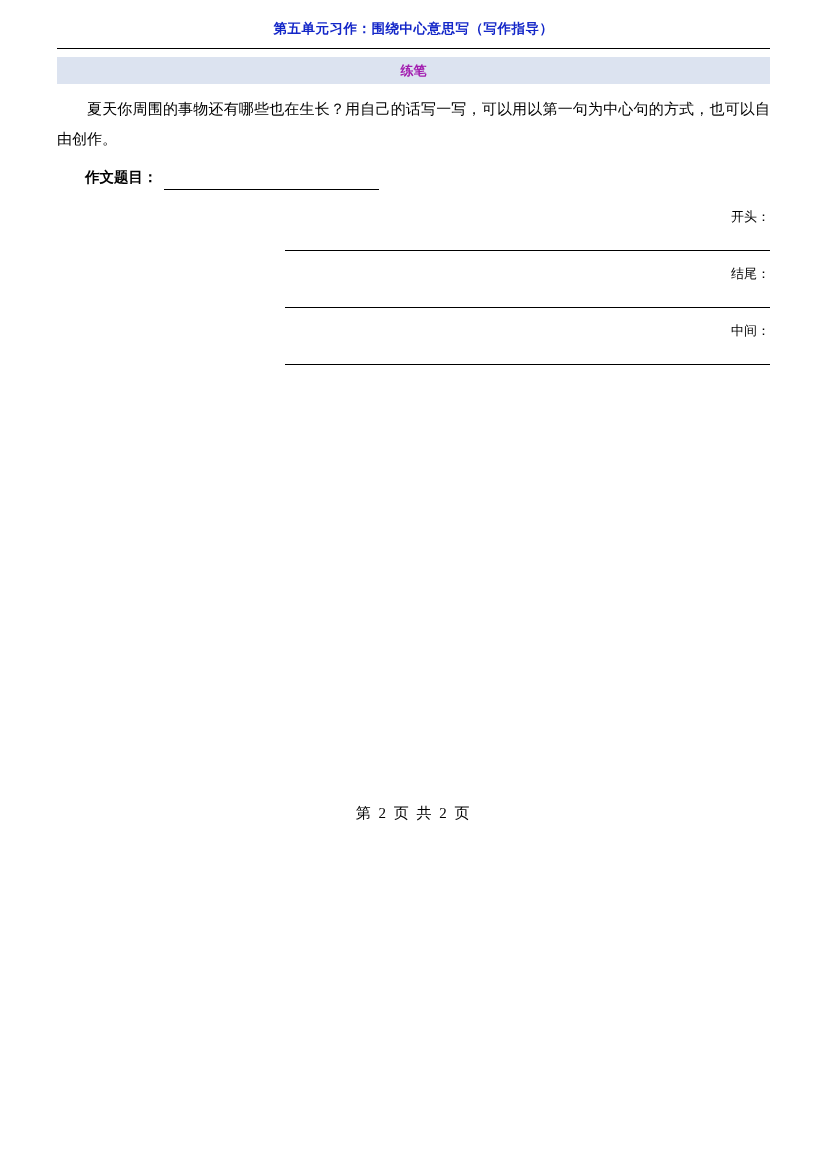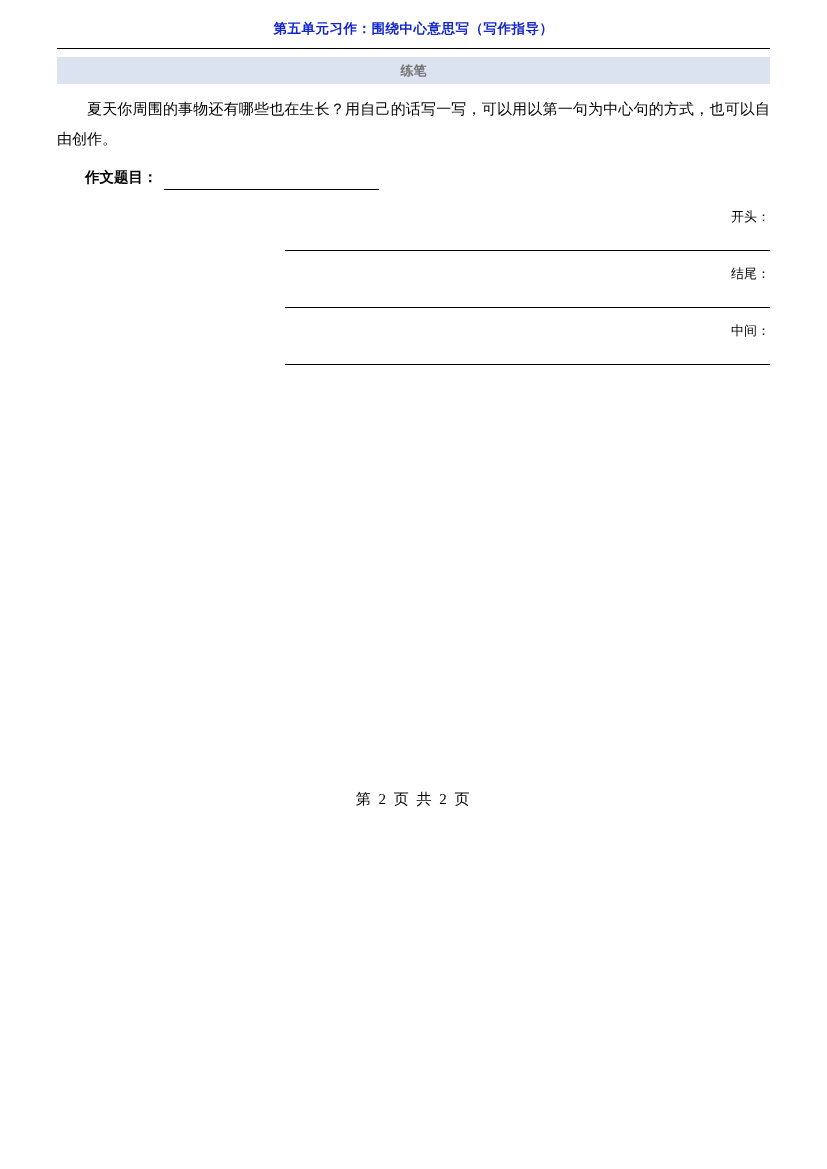--- a/index.html
+++ b/index.html
@@ -38,21 +38,21 @@
   }
   .band {
     margin-top: 8px;
     background: #dce3f0;
     height: 27px;
     line-height: 27px;
     text-align: center;
     font-family: "Liberation Sans", "DejaVu Sans", sans-serif;
     font-weight: bold;
     font-size: 13px;
-    color: #737373;
+    color: #a21caf;
   }
   .body-text {
     margin-top: 10px;
     font-size: 15px;
     line-height: 30px;
     text-align: justify;
     text-indent: 2em;
     font-family: "Liberation Serif", "DejaVu Serif", serif;
   }
   .field-block {
@@ -98,21 +98,21 @@
     margin-bottom: 10px;
     flex-direction: column;
   }
   .spacer {
     height: 6px;
   }
   .footer {
     position: absolute;
     left: 0;
     right: 0;
-    bottom: 46px;
+    bottom: 32px;
     text-align: center;
     font-size: 15px;
     font-family: "Liberation Serif", "DejaVu Serif", serif;
     letter-spacing: 2px;
   }
 </style>
 </head>
 <body>
 
 <div class="page">

